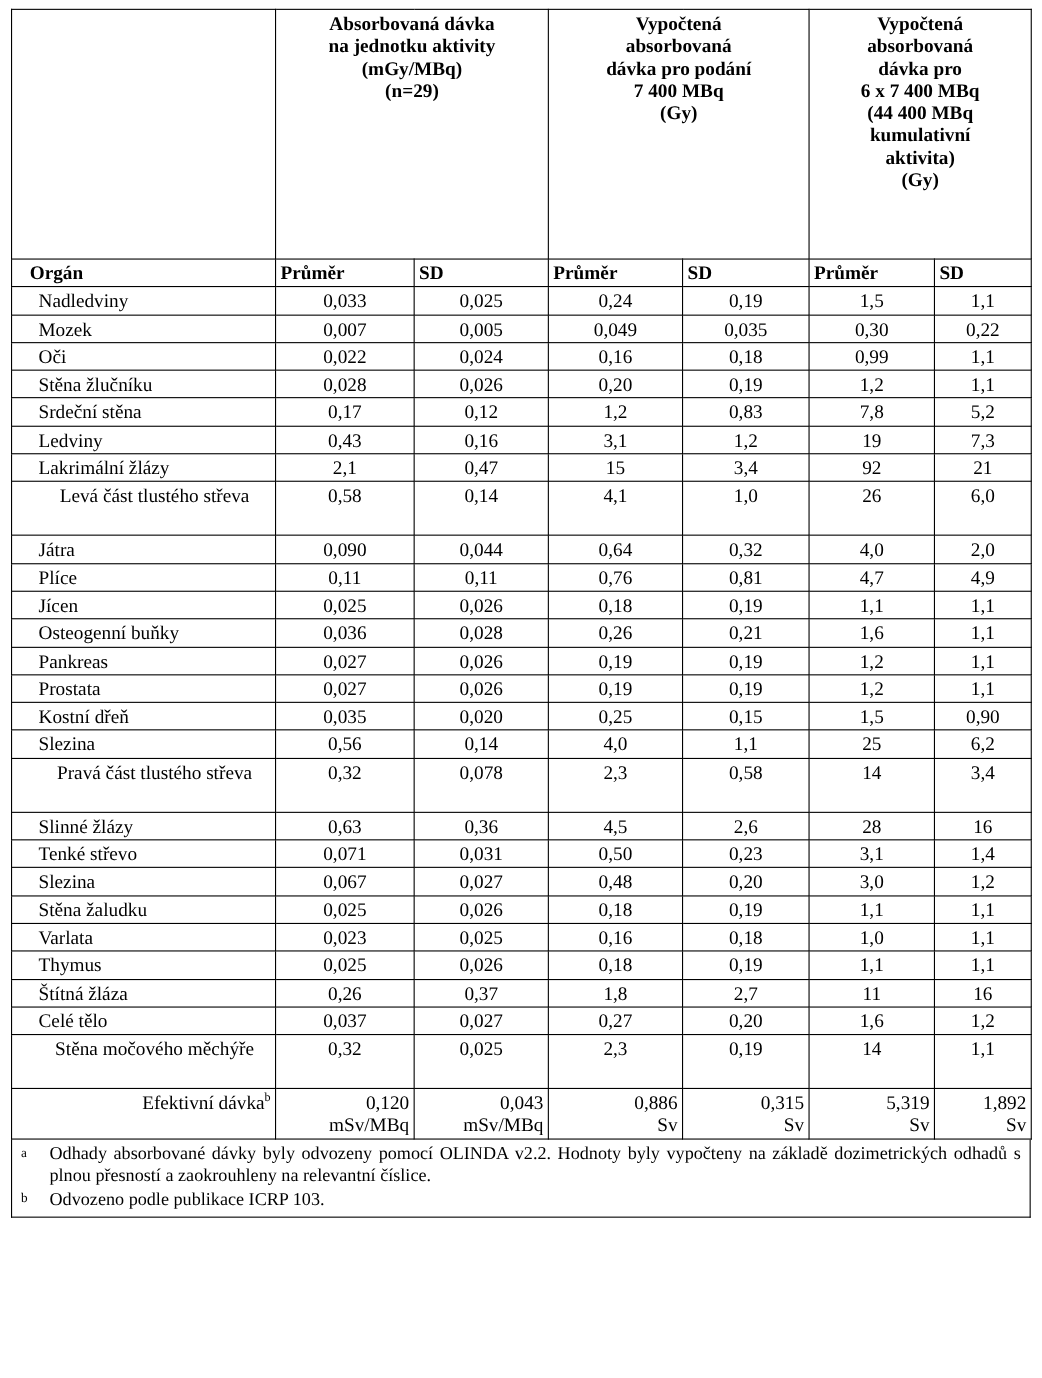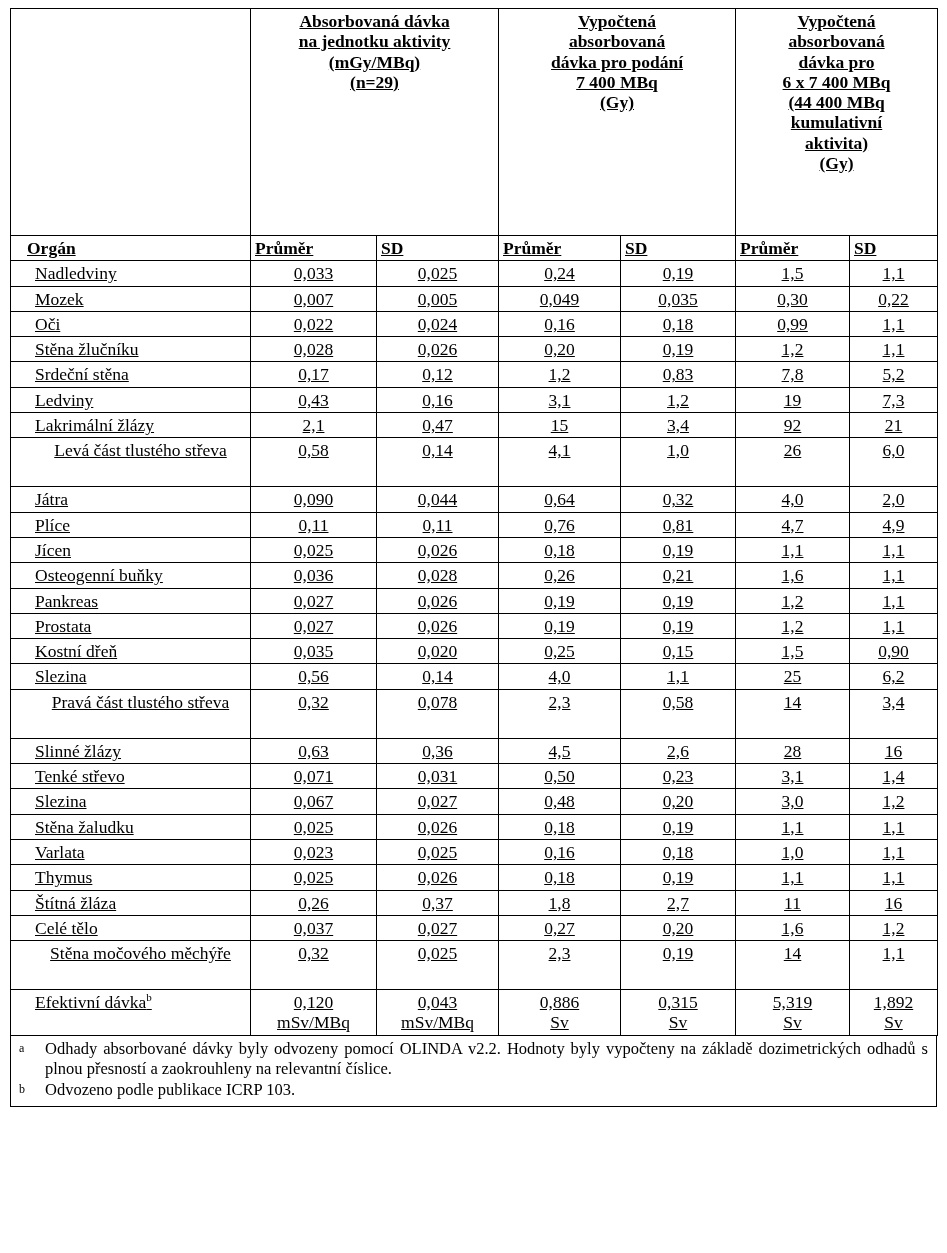--- a/index.html
+++ b/index.html
@@ -18,21 +18,20 @@
     width: 947px;
     height: 1253px;
     box-sizing: border-box;
     padding: 8px 10px 6px 10px;
   }
   table.dose-table {
     width: 927px;
     border-collapse: collapse;
     table-layout: fixed;
     font-size: 17.5px;
-    text-decoration: underline;
   }
   table.dose-table td,
   table.dose-table th {
     border: 1px solid #000000;
     padding: 2px 4px;
     vertical-align: top;
     line-height: 1.16;
   }
   
   col.c-organ   { width: 240px; }
@@ -69,24 +68,24 @@
     white-space: normal;
   }
   tbody td.val {
     text-align: center;
   }
   tr.two-line td {
     height: 44px;
     text-align: center;
   }
   .eff-row td {
-    text-align: center;
+    text-align: right;
   }
   .eff-row td.organ {
-    text-align: left;
+    text-align: right;
   }
   .unit {
     display: block;
   }
   sup {
     font-size: 11px;
     vertical-align: super;
     line-height: 0;
   }
   .footnotes {

